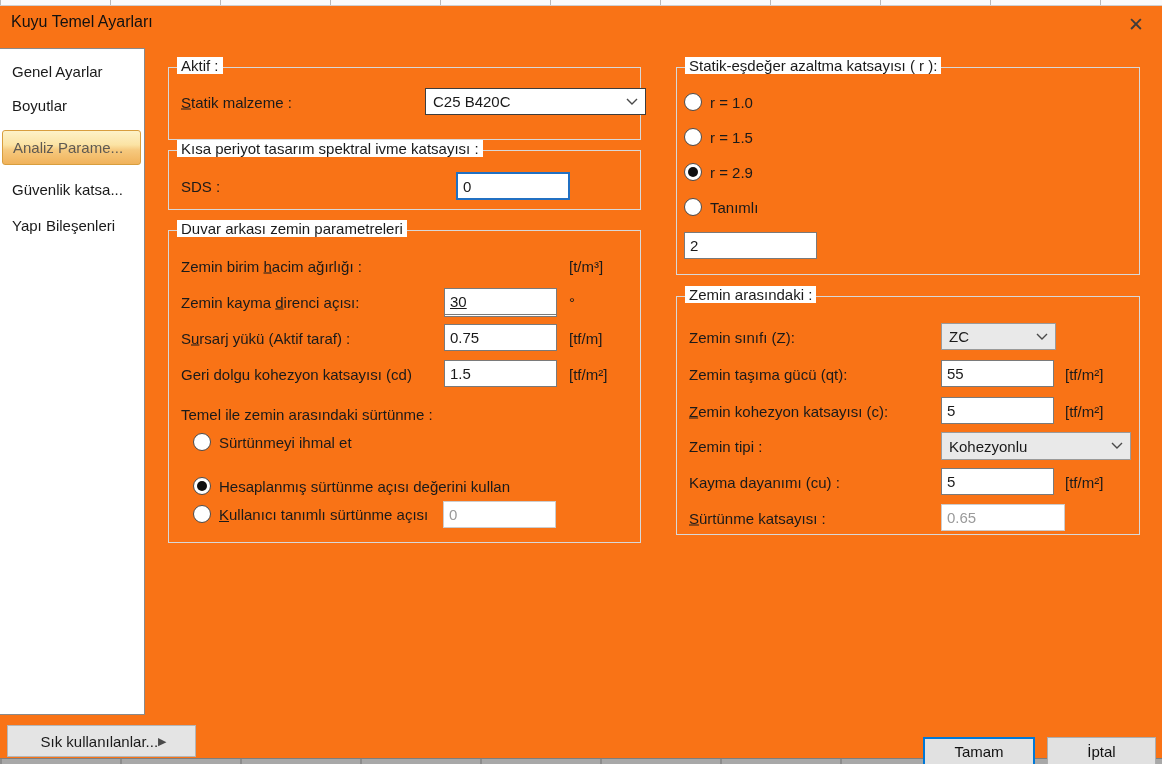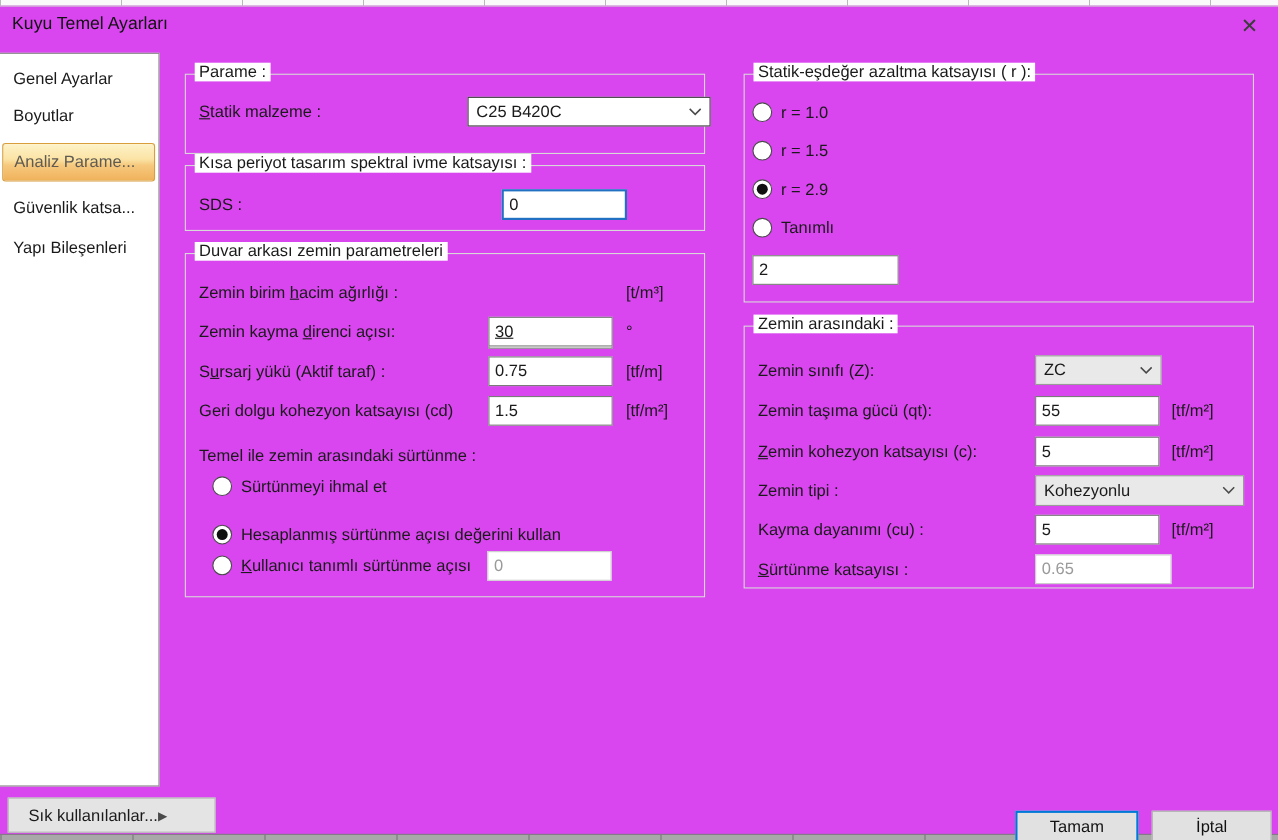--- a/index.html
+++ b/index.html
@@ -1,16 +1,16 @@
 <!DOCTYPE html>
 <html><head>
 <meta charset="utf-8">
 <style>
   html,body{margin:0;padding:0;background:#fff;}
-  .screen{position:relative;width:1162px;height:764px;background:#d946ef;overflow:hidden;
+  .screen{position:relative;width:1162px;height:764px;background:#f97316;overflow:hidden;
           font-family:"Liberation Sans","DejaVu Sans",sans-serif;font-size:15px;color:#1a1a1a;}
   
   .bg-top{position:absolute;top:0;left:0;right:0;height:5px;background:
           repeating-linear-gradient(90deg,#b9b9b9 0 1px,#fafafa 1px 110px);
           border-bottom:1px solid #cfcfcf;}
   .bg-bottom{position:absolute;bottom:0;left:0;right:0;height:5px;background:
           repeating-linear-gradient(90deg,#8d8d8d 0 2px,#a8a8a8 2px 120px);
           border-top:1px solid #7e7e7e;}
   .title{position:absolute;left:11px;top:13px;font-size:16px;color:#111;}
   .close{position:absolute;right:10px;top:8px;width:32px;height:32px;display:flex;
@@ -45,21 +45,21 @@
   .radio-row{position:absolute;display:flex;align-items:center;gap:8px;white-space:nowrap;height:22px;}
   .radio{width:18px;height:18px;border:1px solid #4a4a4a;border-radius:50%;background:#fff;
          box-sizing:border-box;position:relative;flex:none;}
   .radio.checked::after{content:'';position:absolute;inset:3px;background:#101010;border-radius:50%;}
   
   .btn{position:absolute;box-sizing:border-box;background:#e1e1e1;border:1px solid #adadad;
        display:flex;align-items:center;justify-content:center;font-size:15px;color:#111;margin-top:10px;}
   .btn.default{border:2px solid #0078d7;}
   .fav-btn{position:absolute;left:7px;top:725px;width:189px;height:32px;box-sizing:border-box;
        background:#e4e4e4;border:1px solid #b5b5b5;display:flex;align-items:center;
-       justify-content:flex-start;padding:0 14px 0 18px;font-size:15px;}
+       justify-content:center;padding:0 14px 0 18px;font-size:15px;}
   .fav-arrow{font-size:11px;color:#4a4a4a;}
   u{text-decoration:underline;}
 </style>
 </head>
 <body>
 
 <div class="screen">
   <div class="bg-top"></div>
   <div class="bg-bottom"></div>
 
@@ -68,21 +68,21 @@
 
   <div class="sidebar">
     <div class="side-item" style="top:6px">Genel Ayarlar</div>
     <div class="side-item" style="top:40px">Boyutlar</div>
     <div class="side-item selected" style="top:81px">Analiz Parame...</div>
     <div class="side-item" style="top:124px">Güvenlik katsa...</div>
     <div class="side-item" style="top:160px">Yapı Bileşenleri</div>
   </div>
 
   <div class="grp" style="left:168px;top:67px;width:473px;height:73px">
-    <span class="legend">Parame :</span>
+    <span class="legend">Aktif :</span>
     <div class="grow" style="top:20px">
       <span class="lbl"><u>S</u>tatik malzeme :</span>
       <div class="combo dark" style="left:244px;width:221px">
         <span>C25 B420C</span>
         <span class="chev">
           <svg width="12" height="8" viewBox="0 0 12 8">
               <polyline points="1,1 6,6 11,1" fill="none" stroke="#4a4a4a" stroke-width="1.4"></polyline>
             </svg>
         </span>
       </div>

